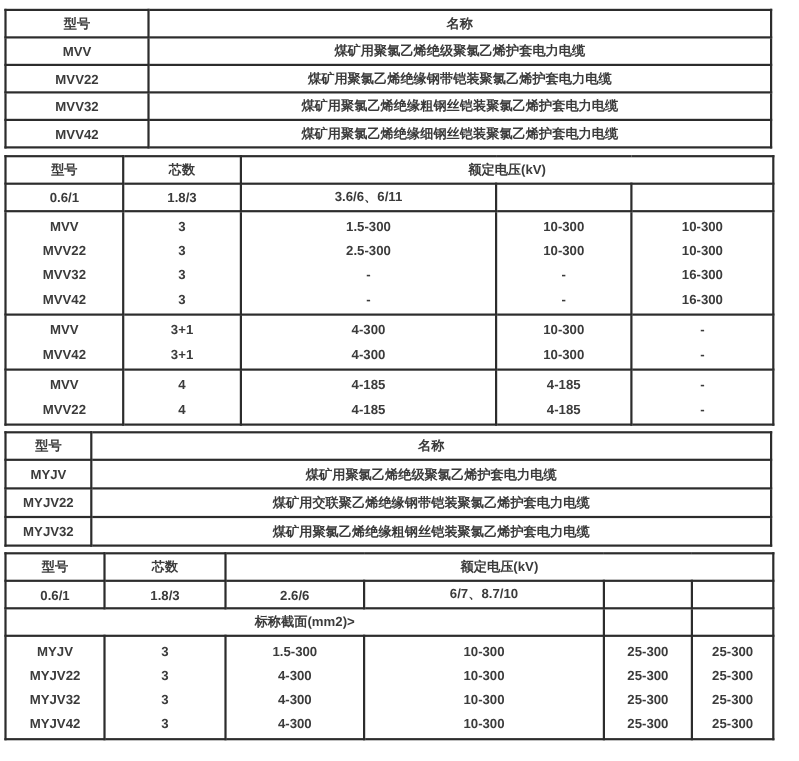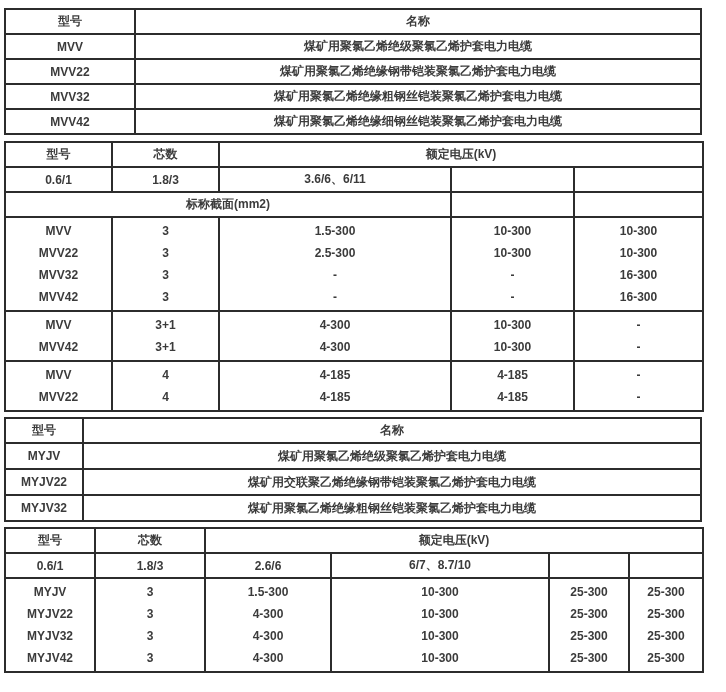--- a/index.html
+++ b/index.html
@@ -91,25 +91,20 @@
       <td>芯数</td>
       <td colspan="3">额定电压(kV)</td>
     </tr>
     <tr>
       <td>0.6/1</td>
       <td>1.8/3</td>
       <td>3.6/6、6/11</td>
       <td></td>
       <td></td>
     </tr>
-    <tr>
-      <td colspan="3">标称截面(mm2)</td>
-      <td></td>
-      <td></td>
-    </tr>
     <tr class="grp">
       <td>MVV
 MVV22
 MVV32
 MVV42</td>
       <td>3
 3
 3
 3</td>
       <td>1.5-300
@@ -193,20 +188,25 @@
       <td colspan="4">额定电压(kV)</td>
     </tr>
     <tr>
       <td>0.6/1</td>
       <td>1.8/3</td>
       <td>2.6/6</td>
       <td>6/7、8.7/10</td>
       <td></td>
       <td></td>
     </tr>
+    <tr>
+      <td colspan="4">标称截面(mm2)&gt;</td>
+      <td></td>
+      <td></td>
+    </tr>
     <tr class="grp">
       <td>MYJV
 MYJV22
 MYJV32
 MYJV42</td>
       <td>3
 3
 3
 3</td>
       <td>1.5-300

